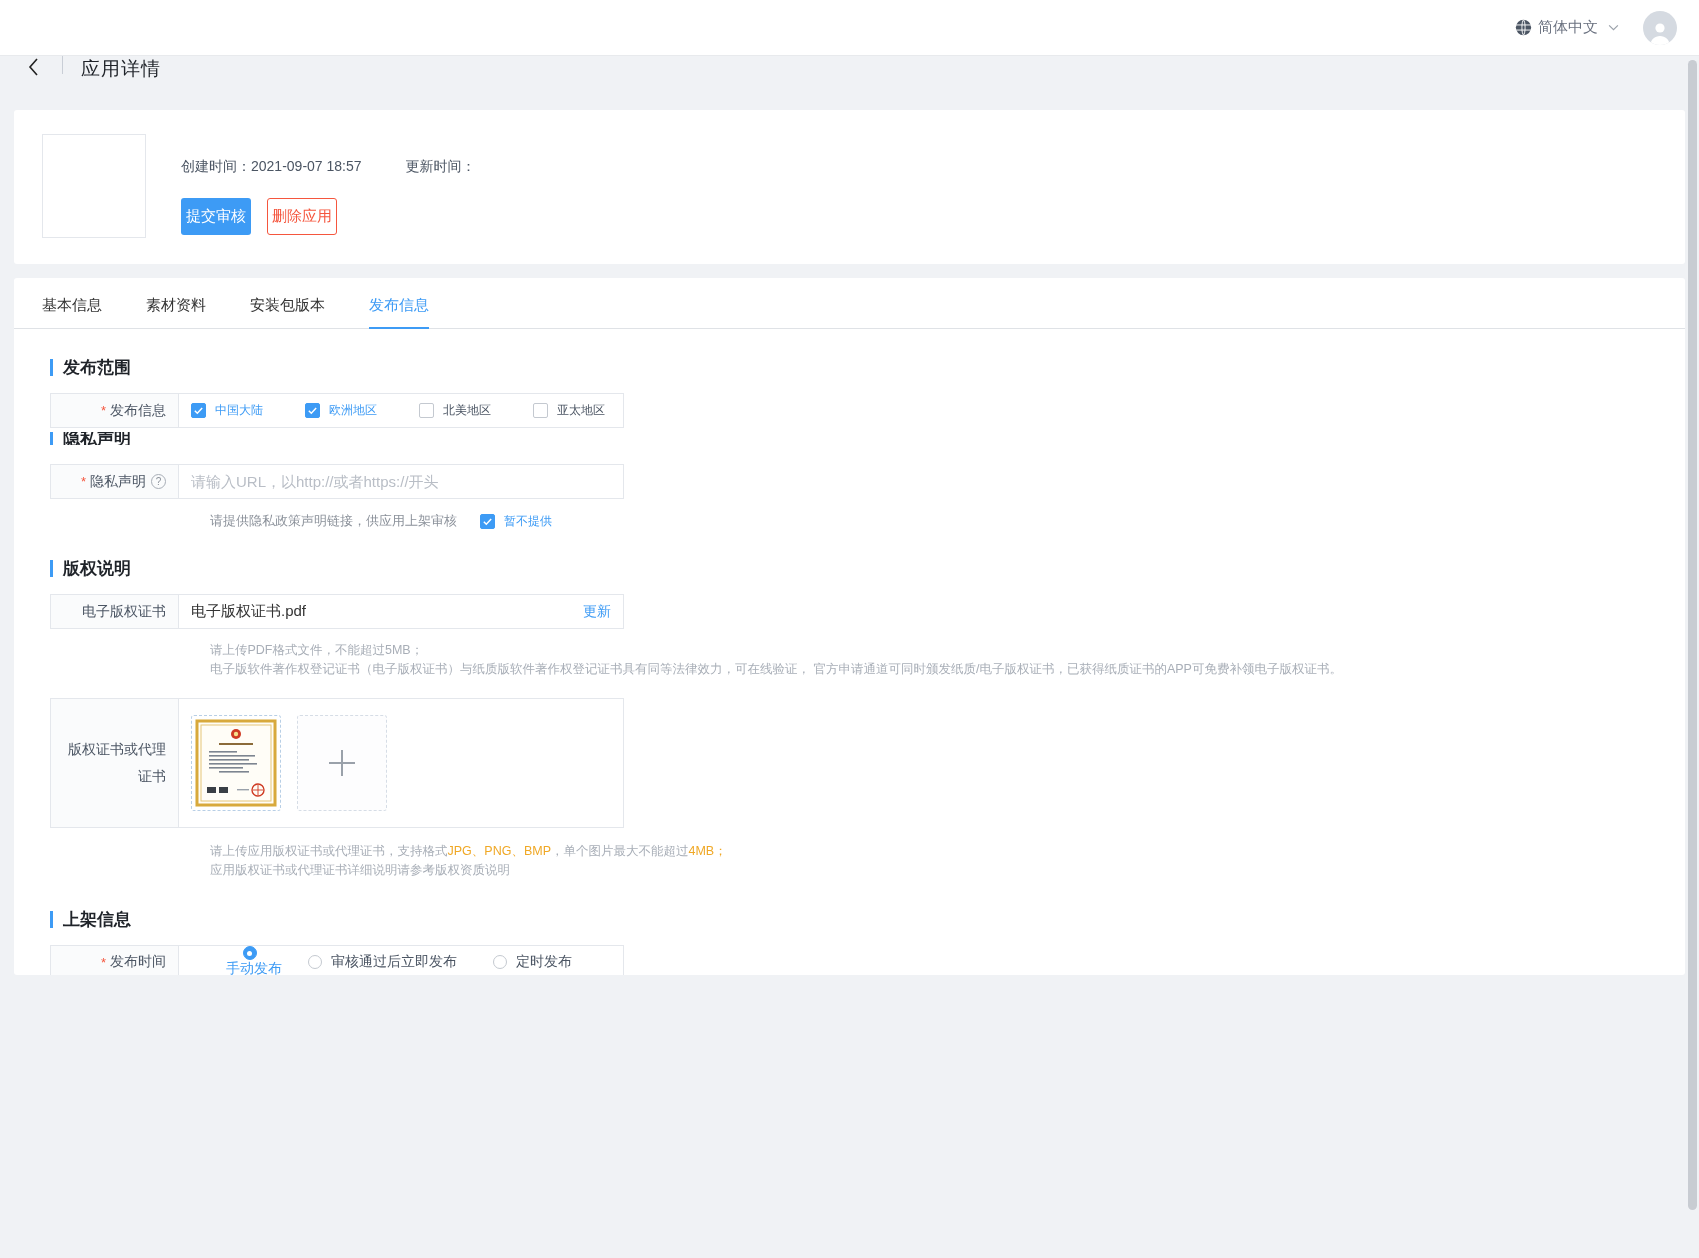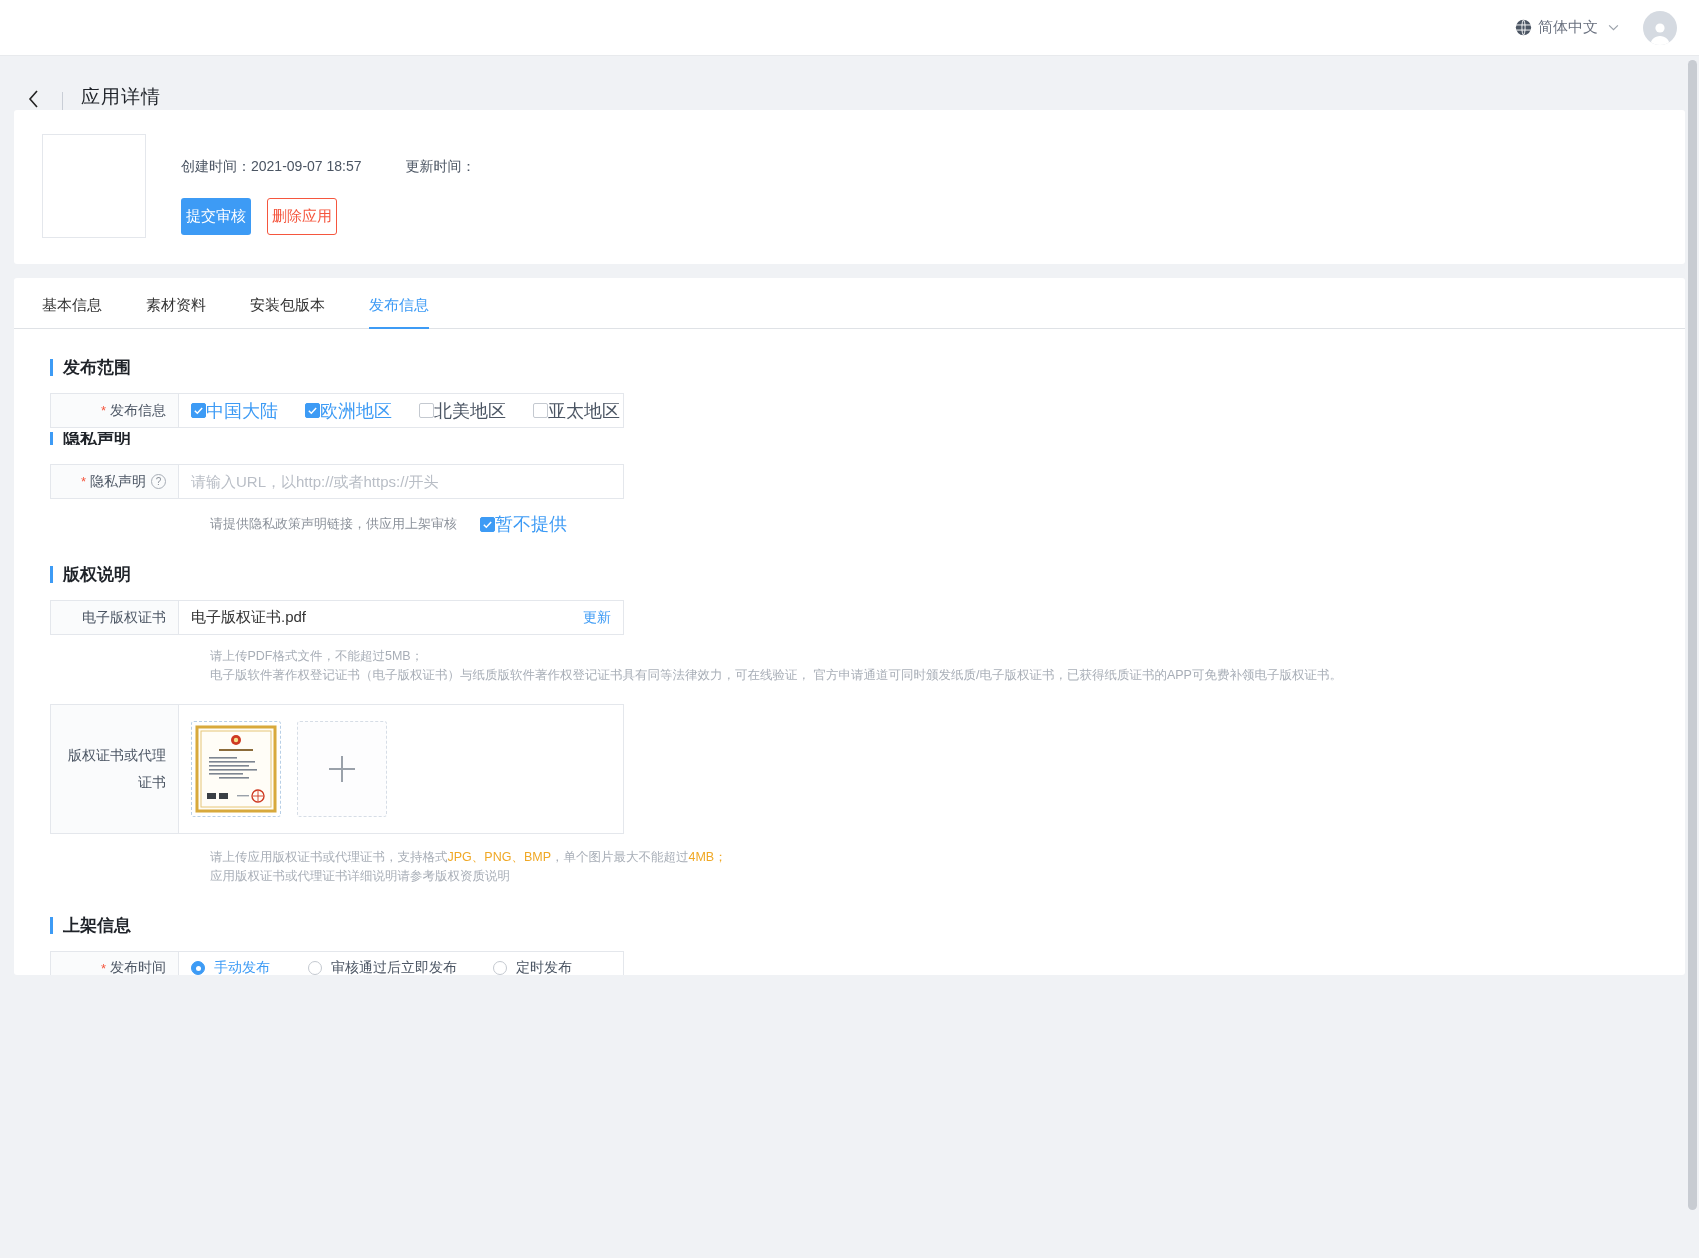--- a/index.html
+++ b/index.html
@@ -36,21 +36,21 @@
     background: #d5dae1;
     display: flex; align-items: flex-end; justify-content: center;
     overflow: hidden; cursor: pointer;
   }
   .avatar svg { width: 26px; height: 26px; display:block; }
 
   
   .crumbbar {
     height: 55px;
     background: #f0f2f5;
-    display: flex; align-items: flex-end;
+    display: flex; align-items: flex-start;
     padding-left: 22px;
     border-top: 1px solid #e8eaed;
   }
   .back-arrow {
     width: 22px; height: 22px;
     display: flex; align-items: center; justify-content: center;
     cursor: pointer; color: #222;
   }
   .crumb-sep {
     width: 1px; height: 18px; background: #c9ced6; margin: 0 18px;
@@ -153,21 +153,21 @@
   .cbx-item { display: flex; align-items: center; cursor: pointer; }
   .cbx {
     width: 15px; height: 15px; border-radius: 2px;
     border: 1px solid #c4c9d0; background: #fff;
     display: inline-flex; align-items: center; justify-content: center;
     flex: 0 0 auto;
   }
   .cbx.on { background: #3d9bf5; border-color: #3d9bf5; }
   .cbx svg { width: 11px; height: 11px; display: none; }
   .cbx.on svg { display: block; }
-  .cbx-label { font-size: 18px; color: #4b5563; }
+  .cbx-label { margin-left: 9px; font-size: 12px; color: #4b5563; }
   .cbx-item.on .cbx-label { color: #3d9bf5; }
 
   .region-list { display: flex; align-items: center; }
   .region-list .cbx-item { width: 114px; }
 
   
   .finput {
     flex: 1; border: none; outline: none; font-size: 15px;
     color: #333; background: transparent; font-family: inherit;
     padding: 0;
@@ -234,21 +234,21 @@
   }
   .rdo.on { border-color: #3d9bf5; background: #3d9bf5; }
   .rdo .dot {
     width: 5px; height: 5px; border-radius: 50%; background: #fff;
     display: none;
   }
   .rdo.on .dot { display: block; }
   .radio-label { margin-left: 9px; font-size: 14px; color: #4b5563; }
   .radio-item.on .radio-label { color: #3d9bf5; }
   .radio-list { display: flex; align-items: center; }
-  .radio-list .radio-item:nth-child(1) { width: 117px; }
+  .radio-list .radio-item:nth-child(1) { width: 117px; flex-direction: column; }
   .radio-list .radio-item:nth-child(2) { width: 185px; }
 
   
   .frow.ta { align-items: stretch; height: 108px; }
   .frow.ta .flabel { align-items: center; justify-content: flex-end; }
   .ta-body { flex: 1; position: relative; padding: 9px 12px; }
   .ta-body textarea {
     width: 100%; height: 100%; border: none; outline: none; resize: none;
     font-size: 15px; color: #333; font-family: inherit; background: transparent;
   }

